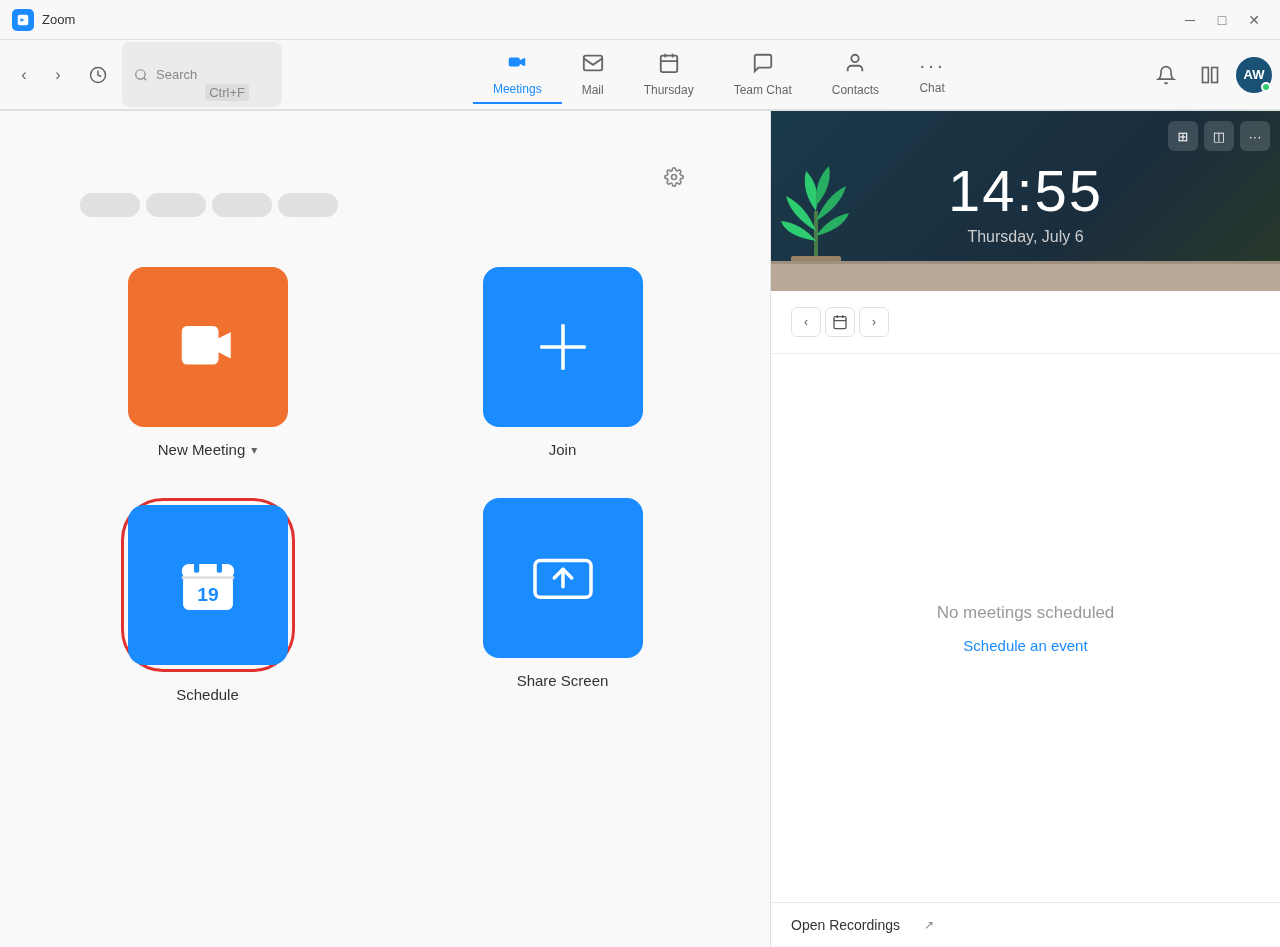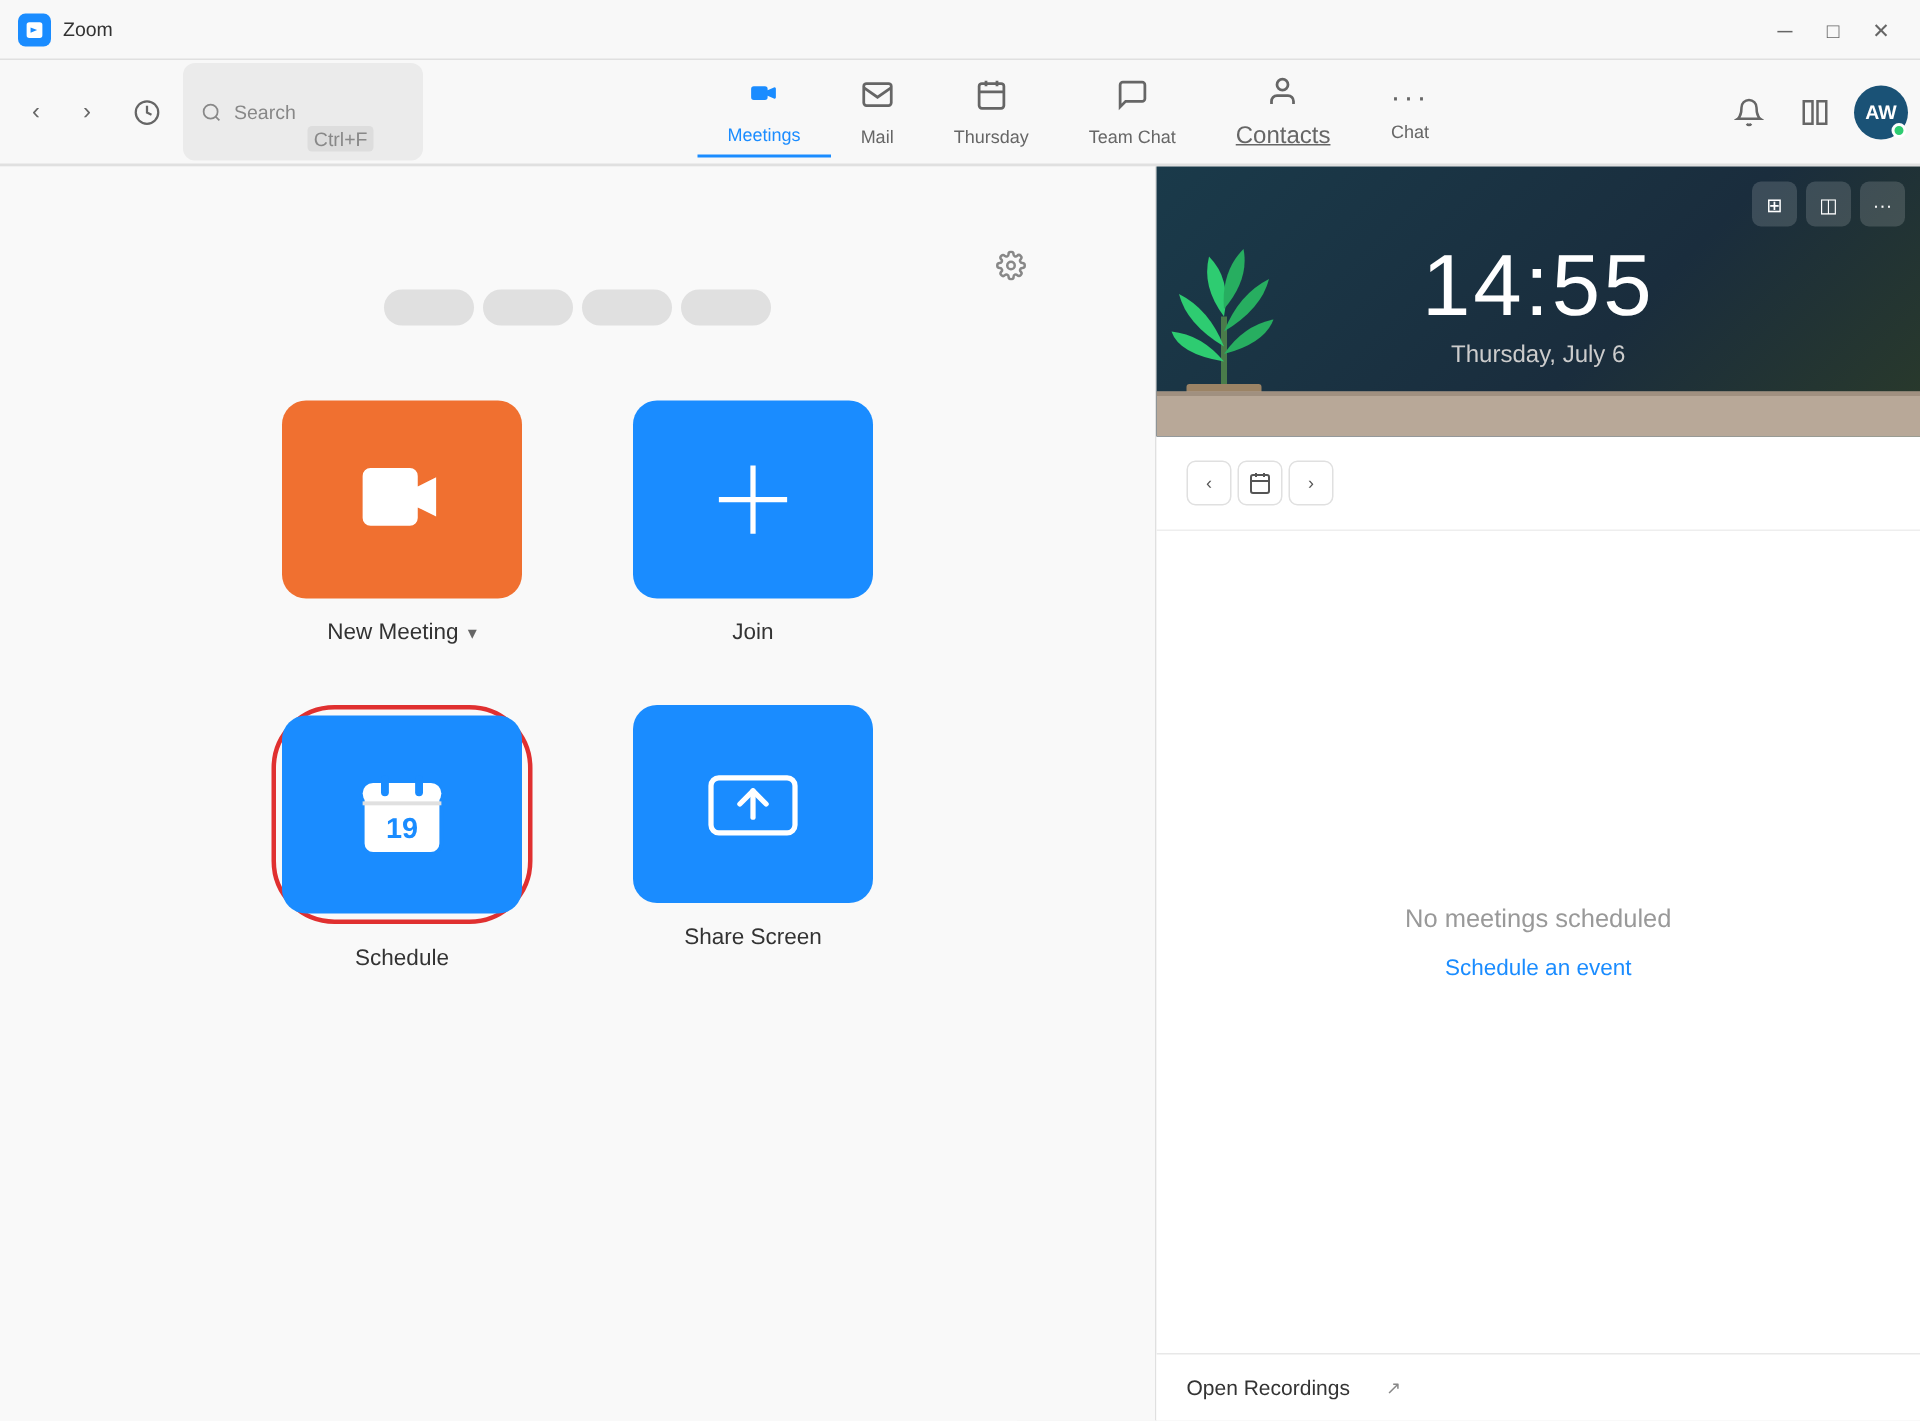--- a/index.html
+++ b/index.html
@@ -200,42 +200,41 @@
       display: flex;
       height: calc(947px - 40px - 70px - 1px);
     }
 
     
     .left-panel {
       flex: 1;
       background: #f9f9f9;
       display: flex;
       flex-direction: column;
-      align-items: center;
       padding: 40px 60px;
     }
 
     .action-grid {
       display: grid;
       grid-template-columns: 1fr 1fr;
       gap: 40px 60px;
       margin-top: 40px;
     }
 
     .action-item {
       display: flex;
       flex-direction: column;
       align-items: center;
       gap: 14px;
       cursor: pointer;
     }
 
     .action-btn {
       width: 160px;
-      height: 132px;
+      height: 160px;
       border-radius: 16px;
       border: none;
       cursor: pointer;
       display: flex;
       align-items: center;
       justify-content: center;
       position: relative;
       text-decoration: underline;
     }
     .action-btn.orange { background: #f07030; }
@@ -520,21 +519,21 @@
       </span>
       <span style="color:#666;font-size:12px;">Team Chat</span>
     </button>
     <button class="nav-tab">
       <span class="tab-icon">
         <svg width="22" height="22" viewBox="0 0 24 24" fill="none" stroke="#666" stroke-width="2">
             <path d="M20 21v-2a4 4 0 0 0-4-4H8a4 4 0 0 0-4 4v2"></path>
             <circle cx="12" cy="7" r="4"></circle>
           </svg>
       </span>
-      <span style="color:#666;font-size:16px;text-decoration:underline;">Contacts</span>
+      <span style="color:#666;font-size:12px;">Contacts</span>
     </button>
     <button class="nav-tab">
       <span class="tab-icon" style="font-size:20px;color:#666;letter-spacing:2px;">···</span>
       <span style="color:#666;font-size:12px;">Chat</span>
     </button>
   </div>
   <div class="nav-right">
     <button class="nav-icon-btn">
       <svg width="20" height="20" viewBox="0 0 24 24" fill="none" stroke="#666" stroke-width="2">
           <path d="M18 8A6 6 0 0 0 6 8c0 7-3 9-3 9h18s-3-2-3-9"></path>

